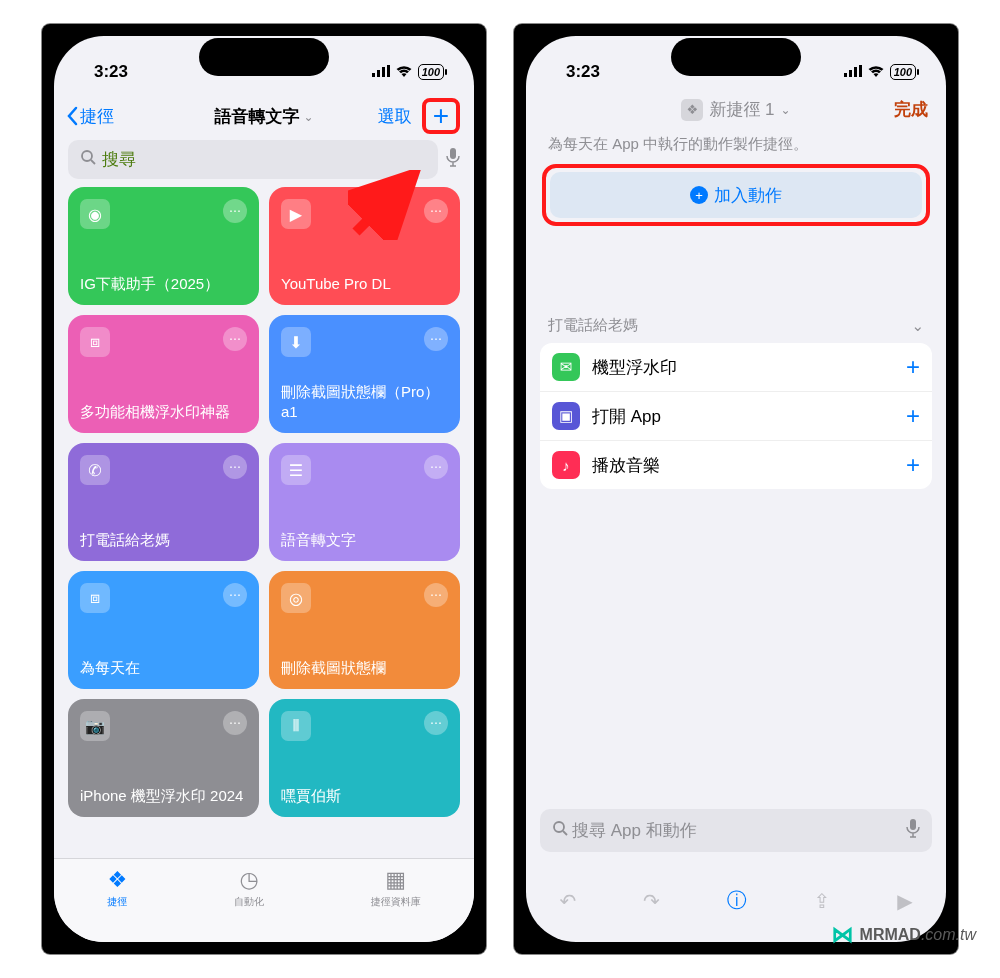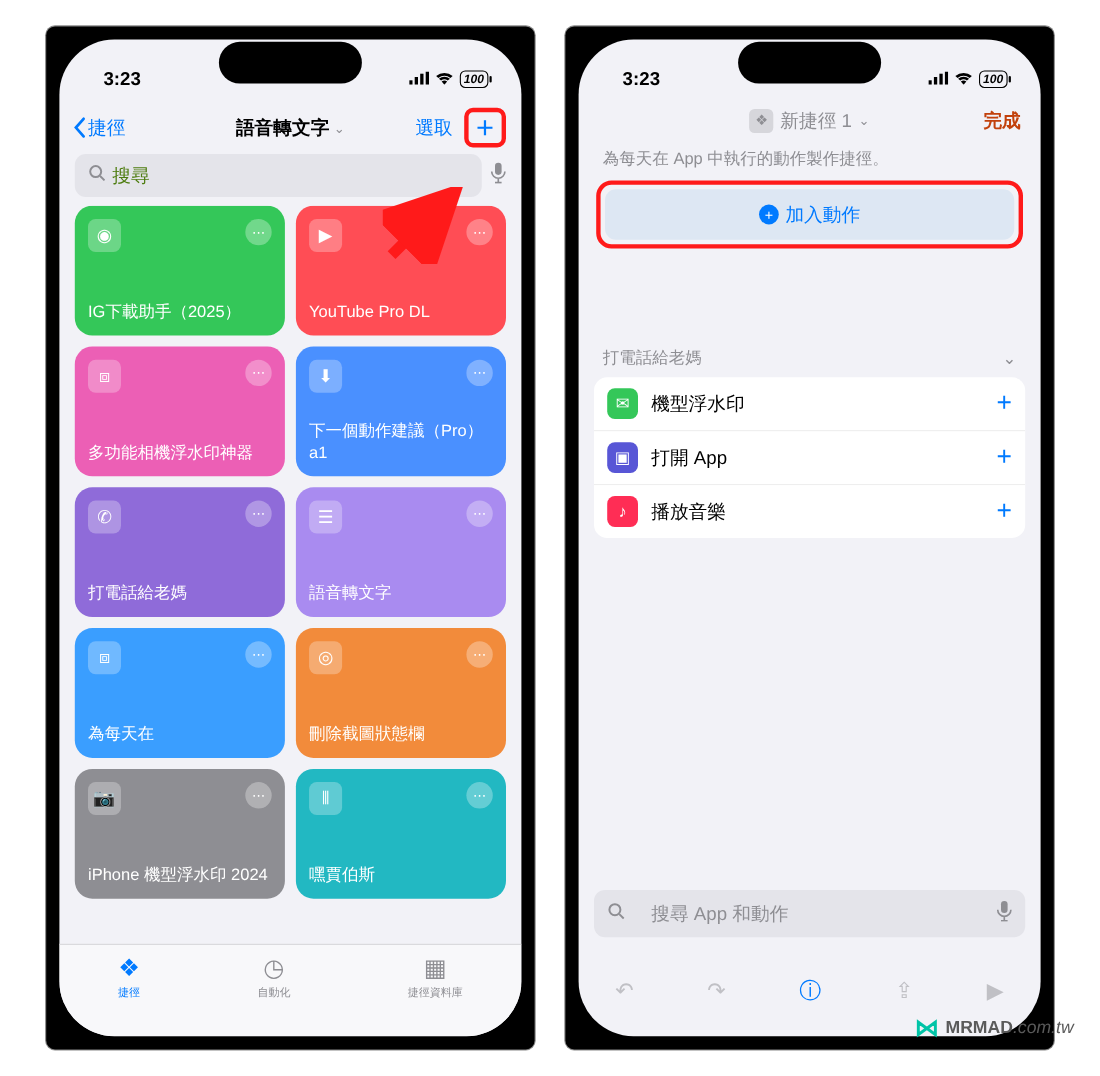--- a/index.html
+++ b/index.html
@@ -132,21 +132,21 @@
     display:flex; align-items:center; gap:12px;
     padding:10px 12px; border-bottom:1px solid #eee;
     font-size:17px; color:#000;
   }
   .suggest-row:last-child { border-bottom:none;}
   .app-icon { width:28px; height:28px; border-radius:7px; display:flex; align-items:center; justify-content:center; color:#fff; font-size:15px;}
   .row-add { margin-left:auto; color:#007aff; font-size:24px; font-weight:300;}
   .bottom-search {
     position:absolute; left:14px; right:14px; bottom:90px;
     background:#e4e4ea; border-radius:10px; padding:9px 12px;
-    display:flex; align-items:center; gap:24px; color:#8e8e93; font-size:17px;
+    display:flex; align-items:center; gap:4px; color:#8e8e93; font-size:17px;
   }
   .toolbar2 {
     position:absolute; bottom:28px; left:0; right:0;
     display:flex; justify-content:space-around; align-items:center;
     color:#c0c0c5; font-size:20px;
   }
   .toolbar2 .info { color:#007aff;}
   
   .watermark {
     position:absolute; right:24px; bottom:30px;
@@ -246,21 +246,21 @@
               <div class="tile-icon">⧈</div>
               <div class="tile-menu">⋯</div>
             </div>
             <div class="tile-label">多功能相機浮水印神器</div>
           </div>
           <div class="tile" style="background: rgb(74, 144, 255);">
             <div class="tile-top">
               <div class="tile-icon">⬇</div>
               <div class="tile-menu">⋯</div>
             </div>
-            <div class="tile-label">下一個動作建議（Pro）a1</div>
+            <div class="tile-label">刪除截圖狀態欄（Pro）a1</div>
           </div>
           <div class="tile" style="background: rgb(143, 107, 217);">
             <div class="tile-top">
               <div class="tile-icon">✆</div>
               <div class="tile-menu">⋯</div>
             </div>
             <div class="tile-label">打電話給老媽</div>
           </div>
           <div class="tile" style="background: rgb(169, 139, 240);">
             <div class="tile-top">

